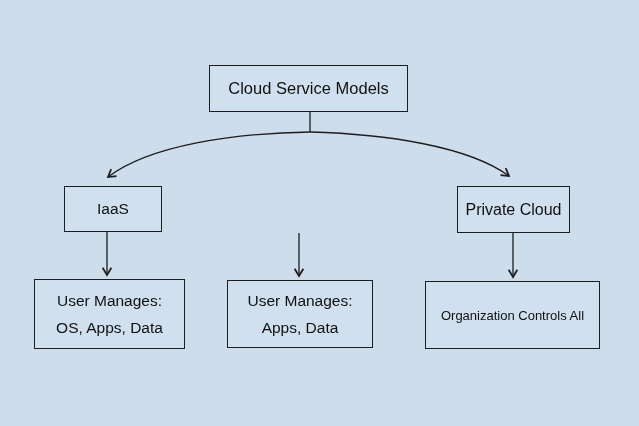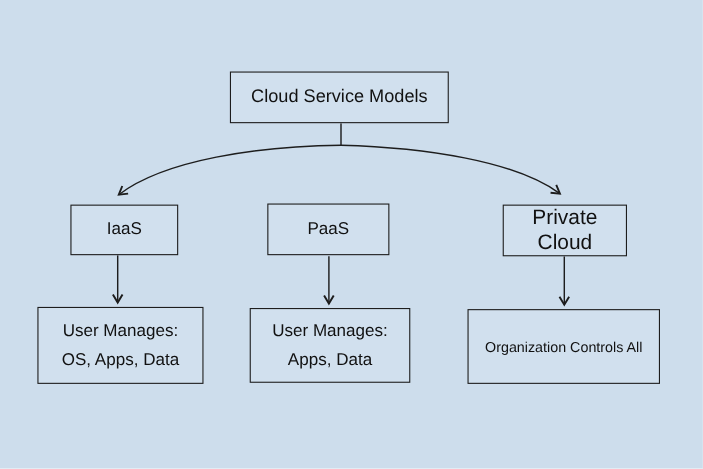--- a/index.html
+++ b/index.html
@@ -27,21 +27,21 @@
     text-align: center;
     color: #111;
   }
   .node .label {
     white-space: pre-line;
     display: block;
   }
   .node-root       { left: 209px; top: 65px;  width: 199px; height: 47px; font-size: 16.5px; }
   .node-iaas       { left: 52px;  top: 186px; width: 98px; height: 46px; font-size: 15.5px; margin-left: 12px; }
   .node-paas       { left: 243px; top: 185px; width: 111px; height: 47px; font-size: 15.5px; }
-  .node-private    { left: 457px; top: 186px; width: 113px; height: 47px; font-size: 19px; }
+  .node-private    { left: 457px; top: 186px; width: 113px; height: 47px; font-size: 16px; }
   .node-iaas-det   { left: 34px;  top: 279px; width: 151px; height: 70px; font-size: 15.5px; line-height: 27px; }
   .node-paas-det   { left: 227px; top: 280px; width: 146px; height: 68px; font-size: 15.5px; line-height: 27px; }
   .node-priv-det   { left: 425px; top: 281px; width: 175px; height: 68px; font-size: 13px; }
   .edge {
     fill: none;
     stroke: #1d1d1d;
     stroke-width: 1.3;
   }
 </style>
 </head>
@@ -68,23 +68,20 @@
   </svg>
 
   <div class="node node-root">
     <span class="label">Cloud Service Models</span>
   </div>
 
   <div class="node node-iaas">
     <span class="label">IaaS</span>
   </div>
 
-  <div class="node node-paas">
-    <span class="label">PaaS</span>
-  </div>
 
   <div class="node node-private">
     <span class="label">Private Cloud</span>
   </div>
 
   <div class="node node-iaas-det">
     <span class="label">User Manages:
 OS, Apps, Data</span>
   </div>
 

